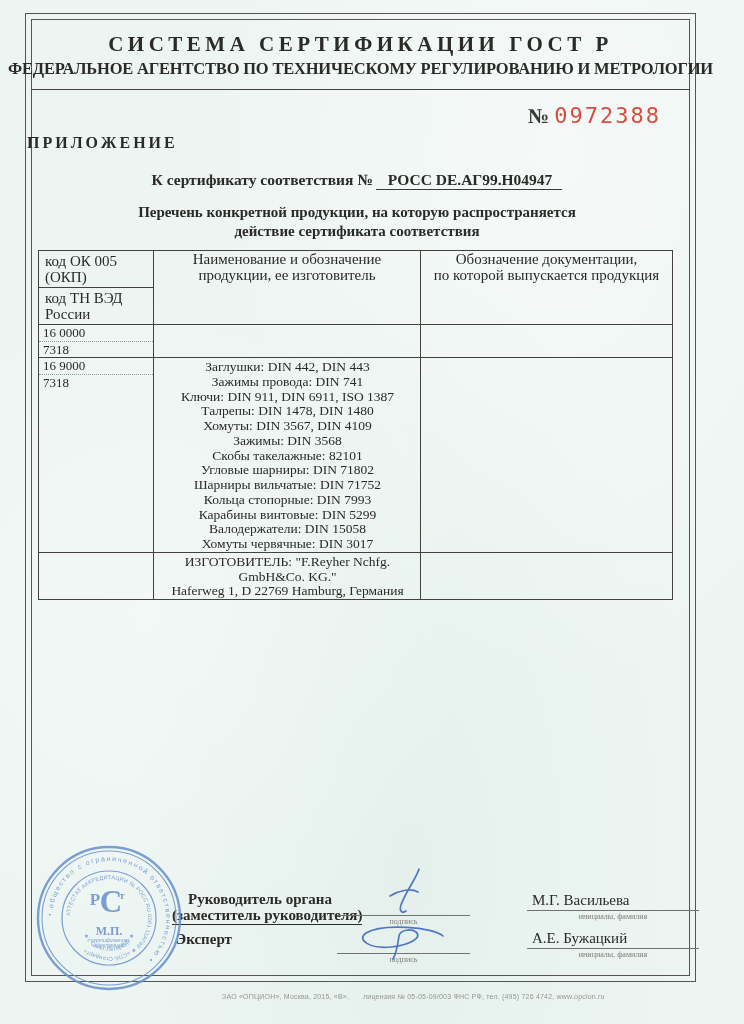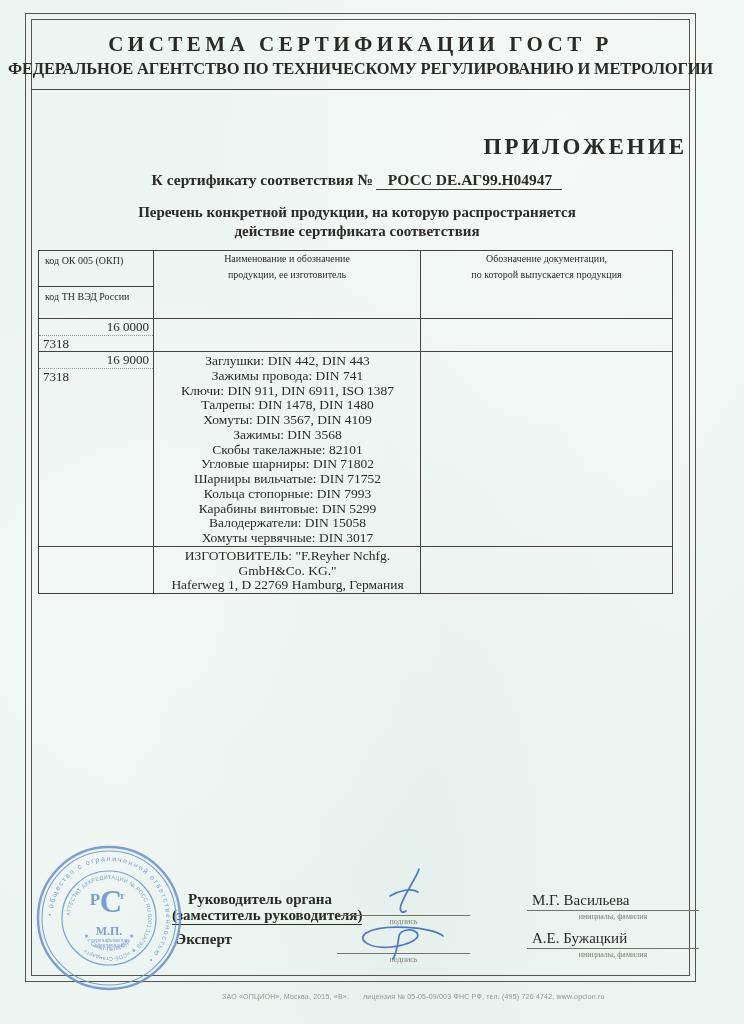--- a/index.html
+++ b/index.html
@@ -23,36 +23,36 @@
     border-bottom:1.7px solid #45433c; display:flex; flex-direction:column;
     align-items:center; justify-content:center; padding-top:2px; }
   .h-line1 { font-size:21px; font-weight:bold; letter-spacing:4.5px; white-space:nowrap; }
   .h-line2 { font-size:16.5px; font-weight:bold; letter-spacing:-0.2px; margin-top:2px; white-space:nowrap; }
 
   .serial { position:absolute; left:528px; top:103px; font-size:21px; white-space:nowrap; }
   .serial .no { color:#3a3a35; font-weight:bold; }
   .serial .digits { font-family:"DejaVu Sans Mono","Liberation Mono",monospace;
     color:var(--serial_red,#d9493e); font-size:22px; letter-spacing:2px; }
 
-  .doc-title { position:absolute; left:27px; width:660px; top:134px; text-align:right;
-    font-size:23px; font-weight:bold; letter-spacing:3px; }
+  .doc-title { position:absolute; left:27px; width:660px; top:134px; text-align:left;
+    font-size:16px; font-weight:bold; letter-spacing:3px; }
   .cert-line { position:absolute; left:27px; width:660px; top:171px; text-align:center;
     font-size:15.5px; font-weight:600; }
   .cert-line .cert-no { border-bottom:1.2px solid #3c3c36; padding:0 10px 1px 12px; margin-left:3px; }
   .subtitle { position:absolute; left:27px; width:660px; top:203px; text-align:center;
     font-size:15px; font-weight:bold; line-height:19px; }
 
   table.main { position:absolute; left:38px; top:250px; width:634px;
     border-collapse:collapse; table-layout:fixed; }
   table.main th, table.main td { border:1.4px solid #44423b; font-weight:normal;
     vertical-align:top; }
-  th.hdr { font-size:10px; font-weight:600; vertical-align:middle; line-height:16px; }
+  th.hdr { font-size:15px; font-weight:600; vertical-align:middle; line-height:16px; }
   th.hdr.c1 { text-align:left; padding:2px 4px 2px 6px; }
   .code-cell { padding:0; font-size:13px; line-height:14px; }
-  .code-top { padding:1px 4px 1px 4px; border-bottom:1px dotted #8d9c9a;text-align:right; }
+  .code-top { padding:1px 4px 1px 4px; border-bottom:1px dotted #8d9c9a; }
   .code-bottom { padding:1px 4px 0 4px; }
   td.list-cell { font-size:13.5px; line-height:14.75px; padding:2px 6px 0 7px;text-align:center; }
   tr.hr1 { height:36px; } tr.hr2 { height:32px; }
   tr.r1 { height:31px; } tr.r2 { height:194px; } tr.r3 { height:47px; }
 
   .sig-label { position:absolute; font-size:15px; font-weight:bold; white-space:nowrap; }
   .sig-label.u { border-bottom:1.6px solid #2a2a26; padding-bottom:0; }
   .line { position:absolute; border-top:1.1px solid #73736b; }
   .under-note { position:absolute; font-size:8px; color:#7b7b72; text-align:center; }
   .person { position:absolute; font-size:15px; white-space:nowrap; }
@@ -70,20 +70,24 @@
 <div class="page">
 
   <div class="frame-outer"></div>
   <div class="frame-inner"></div>
 
   <div class="header-band">
     <div class="h-line1">СИСТЕМА СЕРТИФИКАЦИИ ГОСТ Р</div>
     <div class="h-line2">ФЕДЕРАЛЬНОЕ АГЕНТСТВО ПО ТЕХНИЧЕСКОМУ РЕГУЛИРОВАНИЮ И МЕТРОЛОГИИ</div>
   </div>
 
+  <div class="serial">
+    <span class="no">№</span>
+    <span class="digits">0972388</span>
+  </div>
 
   <div class="doc-title">ПРИЛОЖЕНИЕ</div>
 
   <div class="cert-line">
     <span>К сертификату соответствия №</span><span class="cert-no">РОСС DE.АГ99.Н04947</span>
   </div>
 
   <div class="subtitle">
     <div>Перечень конкретной продукции,  на которую распространяется</div>
     <div>действие сертификата соответствия</div>

